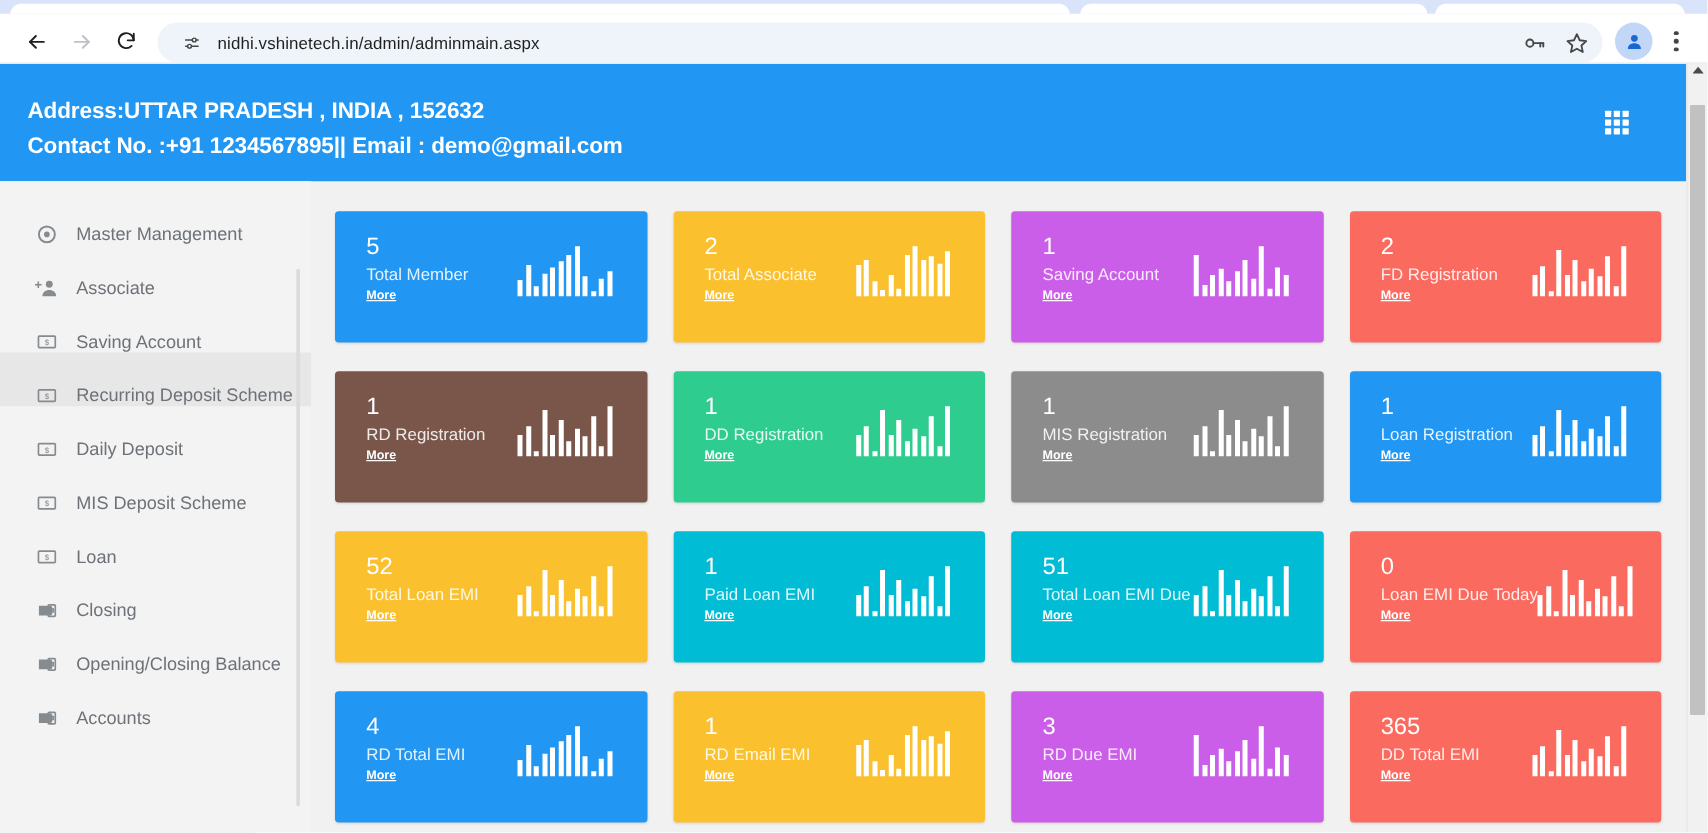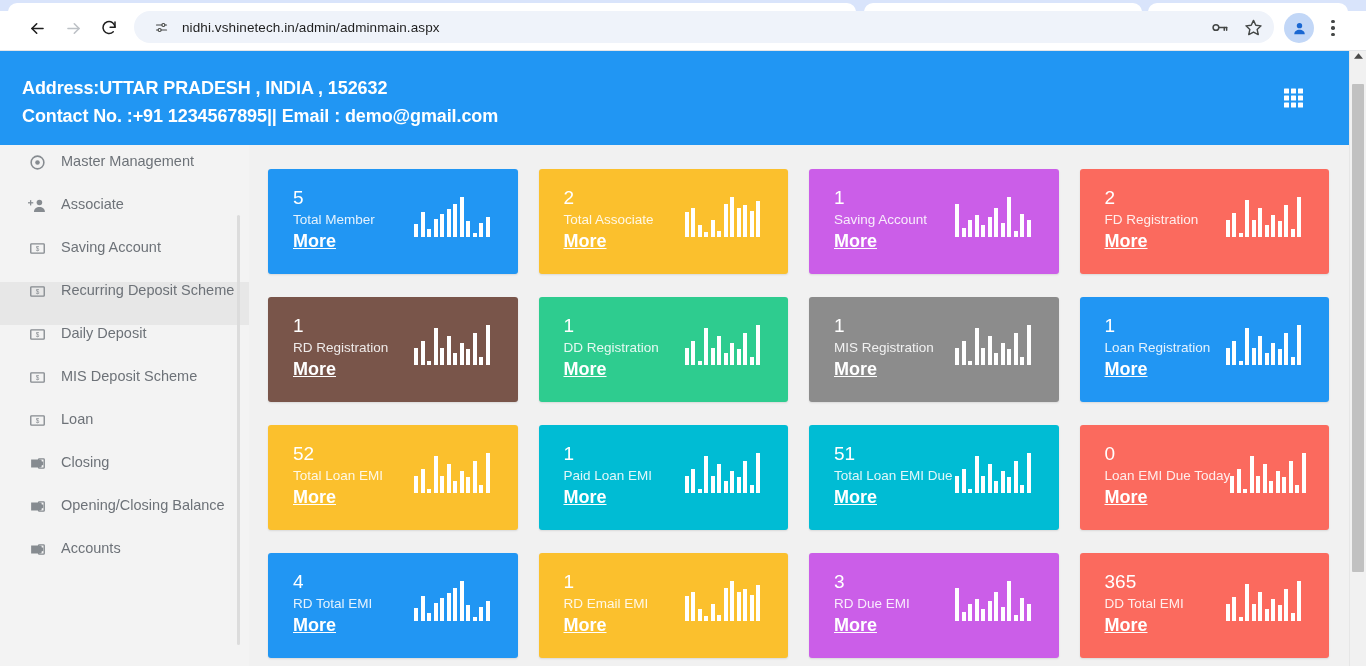--- a/index.html
+++ b/index.html
@@ -25,22 +25,22 @@
     border-radius: 9px 9px 0 0;
   }
   .tab-a { left: 8px; width: 848px; }
   .tab-b { left: 864px; width: 278px; }
   .tab-c { left: 1148px; width: 200px; }
 
   .toolbar {
     height: 40px;
     background: #ffffff;
     display: flex;
-    align-items: flex-start;
-    padding: 0 20px;
+    align-items: flex-end;
+    padding: 0 12px;
     gap: 2px;
     border-bottom: 1px solid #e3e5e8;
   }
   .nav-btn {
     width: 34px; height: 34px;
     display: flex; align-items: center; justify-content: center;
     border-radius: 50%;
     color: #1f1f1f;
     flex: none;
   }
@@ -207,21 +207,21 @@
   .sidebar {
     width: 249px;
     flex: none;
     background: #f3f3f3;
     position: relative;
     padding-top: 8px;
     overflow: hidden;
   }
   .side-item {
     display: flex;
-    align-items: flex-start;
+    align-items: flex-end;
     height: 43px;
     padding-left: 28px;
     gap: 15px;
     color: #6d7278;
     font-size: 14.5px;
     white-space: nowrap;
   }
   .side-item.active {
     background: #e7e7e7;
   }
@@ -272,21 +272,21 @@
     font-weight: 400;
     margin-bottom: 2px;
   }
   .card-label {
     font-size: 13.5px;
     line-height: 1.35;
     color: rgba(255,255,255,0.88);
     white-space: nowrap;
   }
   .card-more {
-    font-size: 18px;
+    font-size: 10px;
     color: #ffffff;
     text-decoration: underline;
     font-weight: bold;
     margin-top: 2px;
     width: max-content;
   }
   .spark {
     display: flex;
     align-items: flex-end;
     gap: 2.5px;

